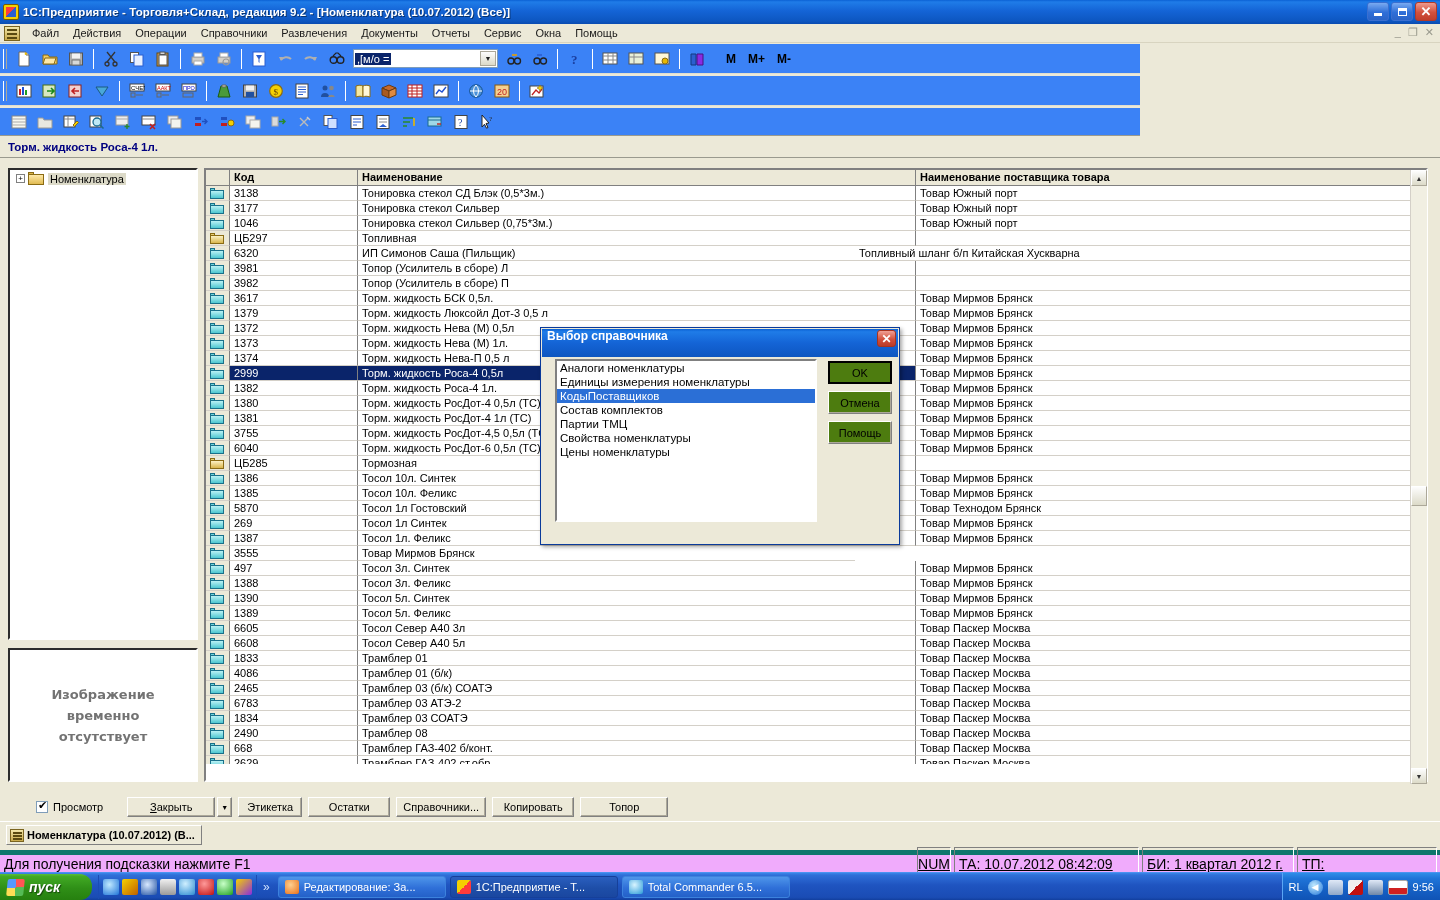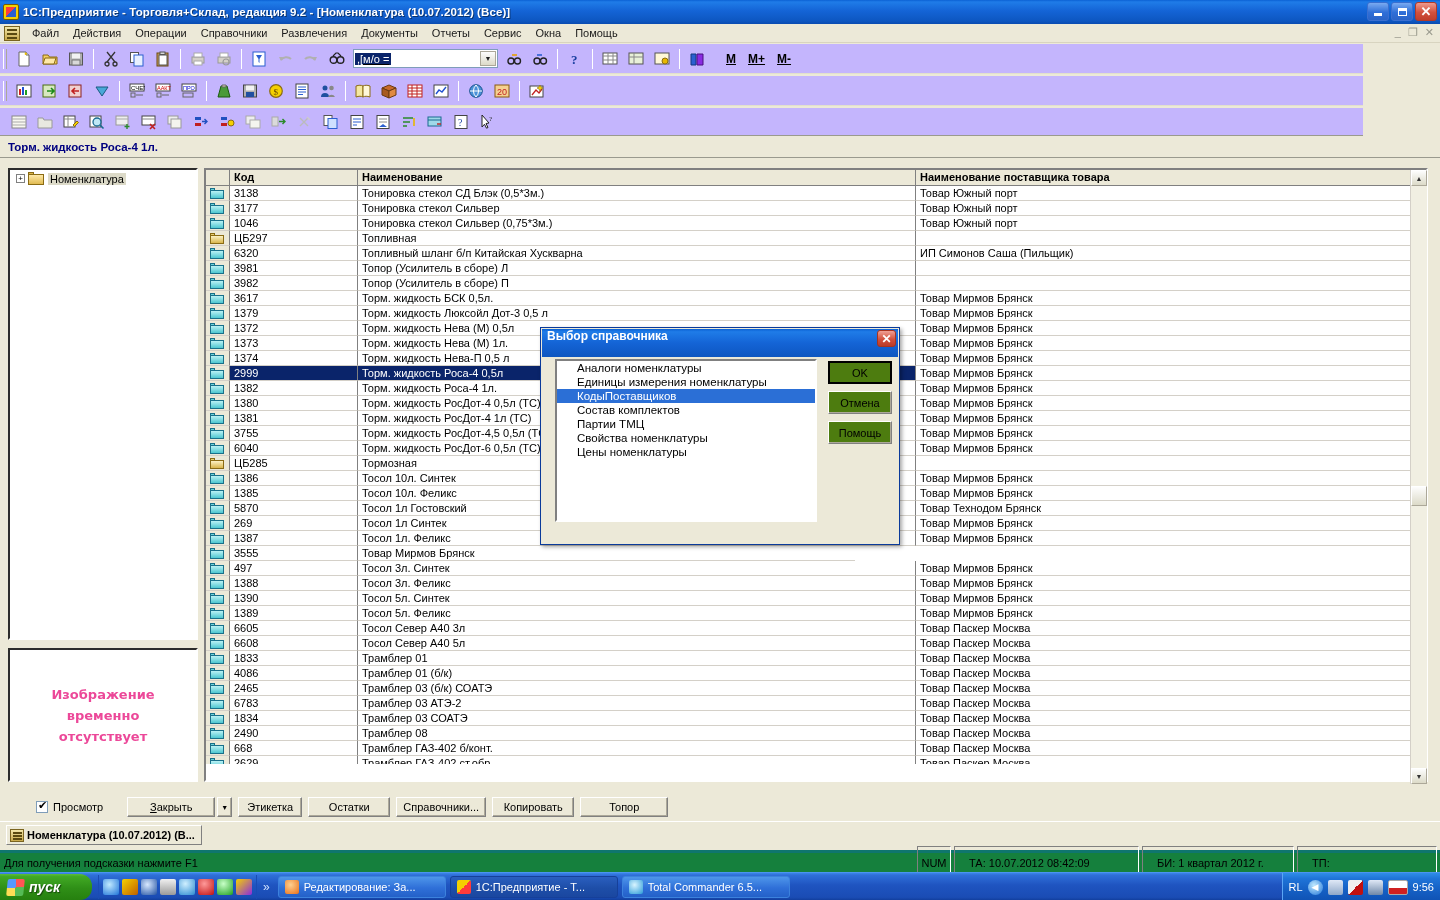--- a/index.html
+++ b/index.html
@@ -51,22 +51,22 @@
     width:16px; height:15px; margin:0 5px 0 4px;
     background:linear-gradient(to bottom,#f2e6a8,#c8a94a); border:1px solid #7a6420;
     position:relative;
   }
   .doc-ico:before{content:"";position:absolute;left:2px;top:2px;width:10px;height:2px;background:#5a4a10;box-shadow:0 4px 0 #5a4a10,0 8px 0 #5a4a10;}
   .menu-item { padding:2px 7px; color:#1a1a1a; font-size:11px; cursor:default; }
   .win-btns-small { position:absolute; right:6px; top:2px; display:flex; gap:7px; color:#9a9a8e; font-size:11px; }
 
   
   .toolbar {
-    position:absolute; left:0; width:1363px; background:#c4b5fd;
-    display:flex; align-items:center;text-decoration:underline;
+    position:absolute; left:0; width:1140px; background:#3b82f6;
+    display:flex; align-items:center;
   }
   .tb1 { top:44px; height:30px; border-bottom:1px solid #e2dfcf; }
   .tb2 { top:76px; height:30px; border-bottom:1px solid #e2dfcf; }
   .tb3 { top:108px; height:28px; border-bottom:1px solid #9a9a8e; }
   .grip { width:4px; height:20px; margin:0 4px 0 3px;
           border-left:1px solid #fff; border-right:1px solid #aca899; }
   .tbtn2 { width:24px; height:23px; margin:0 1px; display:flex; align-items:center; justify-content:center; }
   .sep { width:1px; height:20px; background:#aca899; border-right:1px solid #fff; margin:0 4px; }
   .ico { width:16px; height:16px; display:block; }
 
@@ -117,21 +117,21 @@
   .tree-label { font-size:11px; margin-left:4px; background:#dcdac8; padding:0 2px; }
 
   
   .imgpanel {
     position:absolute; left:8px; top:489px; width:190px; height:134px;
     background:#fff; border:2px inset #dcdac8;
     border-top-color:#808080; border-left-color:#808080;
     border-right-color:#fff; border-bottom-color:#fff;
     display:flex; flex-direction:column; align-items:center; justify-content:center;
   }
-  .imgtext { color:#ec4899; font-weight:bold; font-size:13px; line-height:21px; text-align:center; font-family:"DejaVu Sans", sans-serif;}
+  .imgtext { color:#737373; font-weight:bold; font-size:13px; line-height:21px; text-align:center; font-family:"DejaVu Sans", sans-serif;}
 
   
   .grid {
     position:absolute; left:204px; top:9px; width:1224px; height:614px;
     border:2px solid; border-top-color:#808080; border-left-color:#808080;
     border-right-color:#fff; border-bottom-color:#fff; background:#fff;
   }
   .gridhead {
     display:flex; height:16px; background:#ece9d8; border-bottom:1px solid #808080;
     font-size:11px; font-weight:bold;
@@ -203,26 +203,26 @@
     border-right-color:#808080; border-bottom-color:#808080; padding:0 6px 0 3px;
     font-size:11px; font-weight:bold;
   }
   .mdi-task .di { width:14px; height:13px; margin-right:3px;
     background:linear-gradient(to bottom,#f2e6a8,#c8a94a); border:1px solid #7a6420; position:relative;}
   .mdi-task .di:before{content:"";position:absolute;left:2px;top:2px;width:9px;height:2px;background:#5a4a10;box-shadow:0 3px 0 #5a4a10,0 6px 0 #5a4a10;}
 
   
   .statusbar {
     position:absolute; left:0; top:850px; width:1440px; height:22px;
-    background:#15803d; border-top:3px solid #0f766e;
-    display:flex; align-items:center; font-size:11px;
+    background:#f0abfc; border-top:5px solid #0f766e;
+    display:flex; align-items:center; font-size:14px;
   }
   .sb-pane { height:33px; border:1px solid; border-top-color:#808080; border-left-color:#808080;
              border-right-color:#fff; border-bottom-color:#fff;
-             display:flex; align-items:center; padding:0 14px; margin-right:3px; }
+             display:flex; align-items:center; padding:0 4px; margin-right:3px;text-decoration:underline; }
 
   
   .taskbar {
     position:absolute; left:0; top:872px; width:1440px; height:28px;
     background:linear-gradient(to bottom,#3b85e8 0%,#2f6fd8 8%,#1f54c0 45%,#1a4cb4 90%,#123f9e 100%);
     display:flex; align-items:center;
     border-top:1px solid #4b93f0;
   }
   .start {
     width:92px; height:26px; margin:1px 6px 0 0;
@@ -270,21 +270,21 @@
     position:absolute; right:2px; top:1px; width:19px; height:17px; border-radius:3px;
     background:linear-gradient(to bottom,#f0a094,#d2513d 55%,#bb3a27);
     border:1px solid #a8331f; color:#fff; font-size:12px; font-weight:bold;
     display:flex; align-items:center; justify-content:center;
   }
   .dlg-list {
     position:absolute; left:14px; top:31px; width:262px; height:163px;
     background:#fff; border:2px solid; border-top-color:#808080; border-left-color:#808080;
     border-right-color:#fff; border-bottom-color:#fff; overflow:hidden;
   }
-  .dlg-li { font-size:11.5px; line-height:14px; padding:0 20px; white-space:nowrap; }
+  .dlg-li { font-size:11.5px; line-height:14px; padding:0 3px; white-space:nowrap; }
   .dlg-li.sel { background:#2b6fd6; color:#fff; }
   .dlg-btns { position:absolute; left:287px; top:33px; width:64px; }
   .dlg-btn {
     width:64px; height:23px; margin-bottom:7px; background:#4d7c0f;
     border:1px solid; border-top-color:#fff; border-left-color:#fff;
     border-right-color:#808080; border-bottom-color:#808080;
     box-shadow: inset -1px -1px 0 #aca899;
     display:flex; align-items:center; justify-content:center; font-size:11px;
   }
   .dlg-btn.default { border:2px solid #000; box-shadow:none; }
@@ -804,22 +804,22 @@
             <div class="cell c3"></div>
           </div>
           <div class="row">
             <div class="cell c0">
               <span class="gfolder">
                 <span class="ft"></span>
                 <span class="fb"></span>
               </span>
             </div>
             <div class="cell c1">6320</div>
+            <div class="cell c3">ИП Симонов Саша (Пильщик)</div>
             <div class="cell c2">Топливный шланг б/п Китайская Хускварна</div>
-            <div class="cell c3">ИП Симонов Саша (Пильщик)</div>
           </div>
           <div class="row">
             <div class="cell c0">
               <span class="gfolder">
                 <span class="ft"></span>
                 <span class="fb"></span>
               </span>
             </div>
             <div class="cell c1">3981</div>
             <div class="cell c2">Топор (Усилитель в сборе) Л</div>

